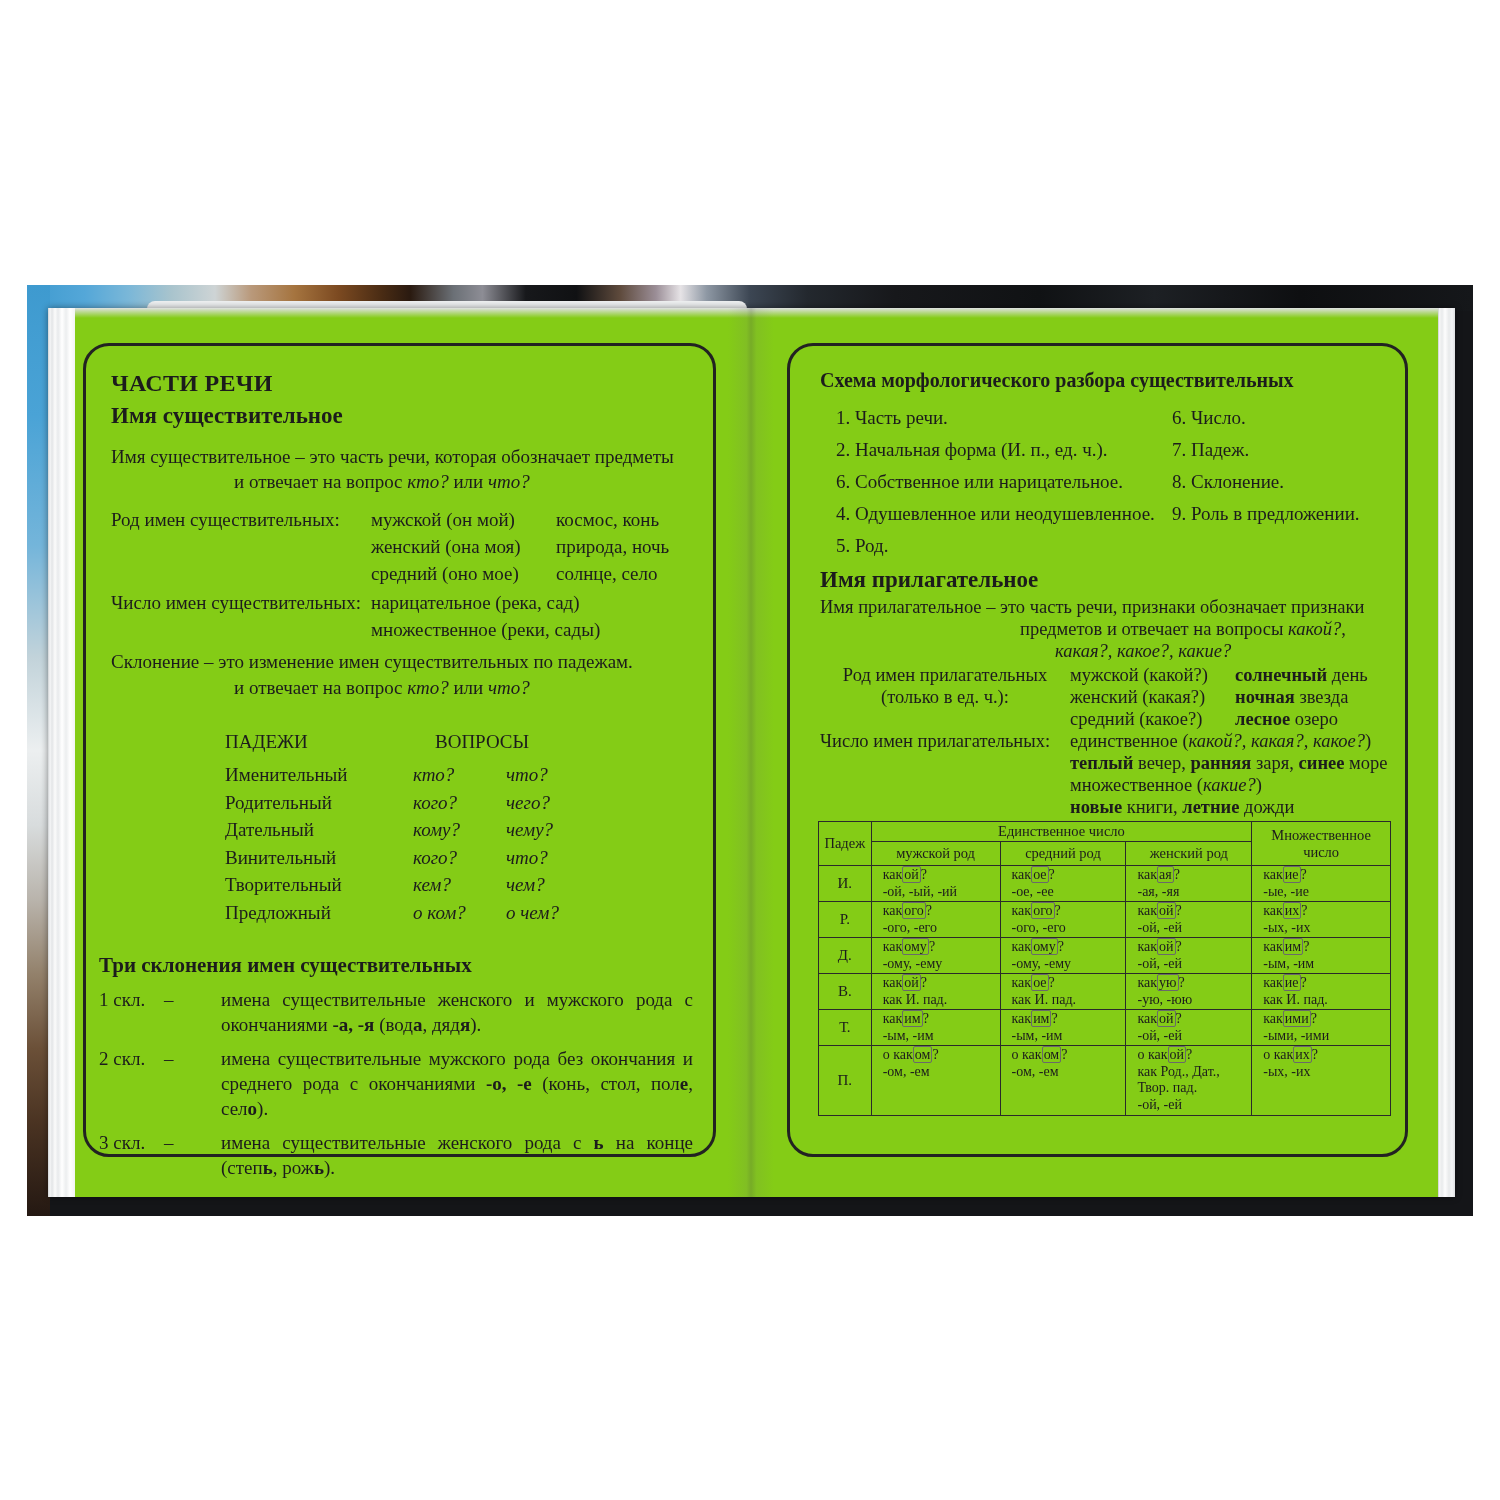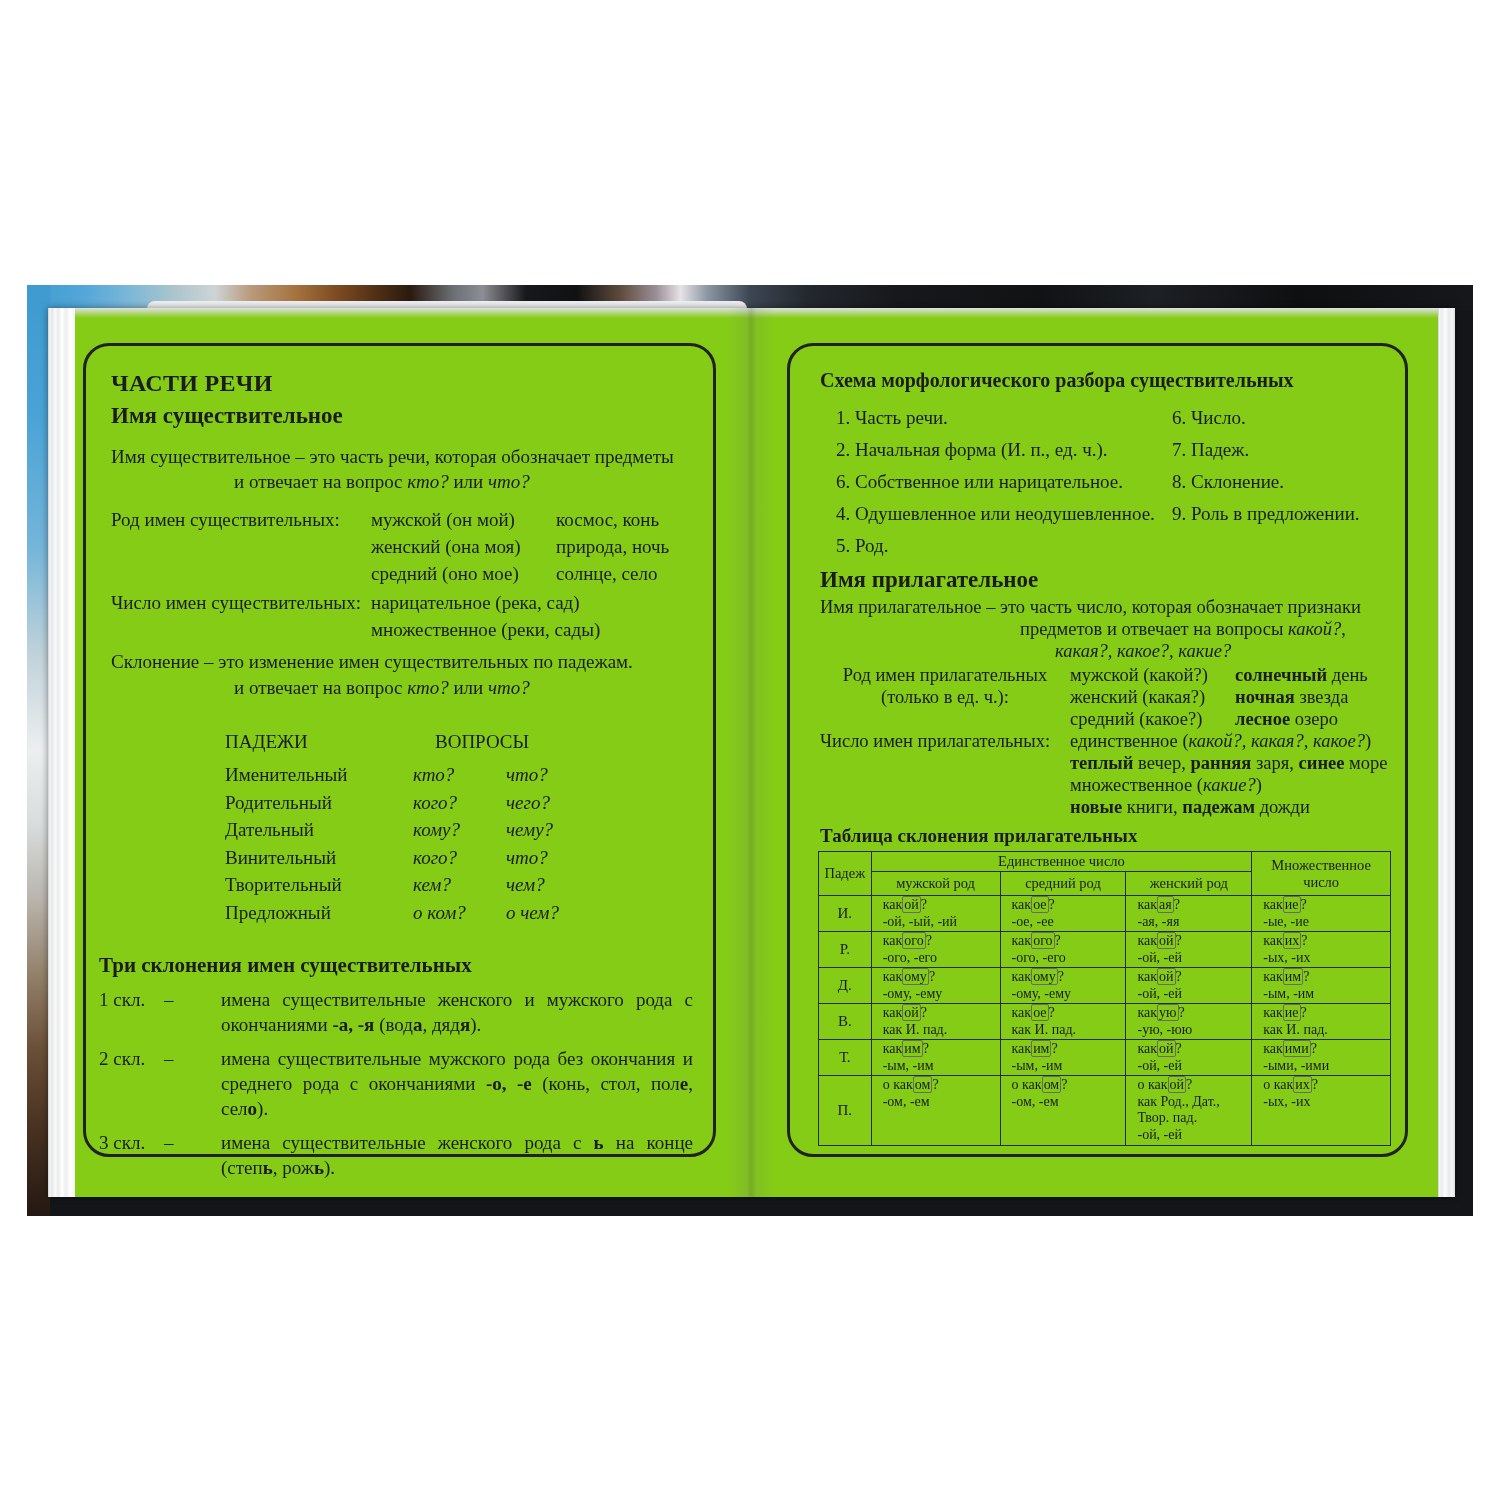--- a/index.html
+++ b/index.html
@@ -218,21 +218,21 @@
           <div>6. Число.</div>
           <div>7. Падеж.</div>
           <div>8. Склонение.</div>
           <div>9. Роль в предложении.</div>
         </div>
       </div>
 
       <div class="rp-sub">Имя прилагательное</div>
 
       <div class="rp-body adj-def">
-        <div class="l1">Имя прилагательное – это часть число, которая обозначает признаки</div>
+        <div class="l1">Имя прилагательное – это часть речи, признаки обозначает признаки</div>
         <div class="l2">предметов и отвечает на вопросы <i>какой?</i>,</div>
         <div class="l3">какая?, какое?, какие?</div>
       </div>
 
       <div class="rp-body adj-gender">
         <div class="lbl">
           <div>Род имен прилагательных</div>
           <div>(только в ед. ч.):</div>
         </div>
         <div class="forms">
@@ -246,25 +246,24 @@
           <div><b>лесное</b> озеро</div>
         </div>
       </div>
 
       <div class="rp-body adj-number">
         <div class="lbl">Число имен прилагательных:</div>
         <div class="lines">
           <div>единственное (<i>какой?, какая?, какое?</i>)</div>
           <div><b>теплый</b> вечер, <b>ранняя</b> заря, <b>синее</b> море</div>
           <div>множественное (<i>какие?</i>)</div>
-          <div><b>новые</b> книги, <b>падежам</b> дожди</div>
-        </div>
-      </div>
-
-      <div class="tbl-heading">Таблица склонения прилагательных</div>
+          <div><b>новые</b> книги, <b>летние</b> дожди</div>
+        </div>
+      </div>
+
 
       <table class="decl">
         <colgroup>
           <col style="width:53px">
             <col style="width:131px">
             <col style="width:128px">
             <col style="width:128px">
             <col style="width:140px">
         </colgroup>
         <tbody>

